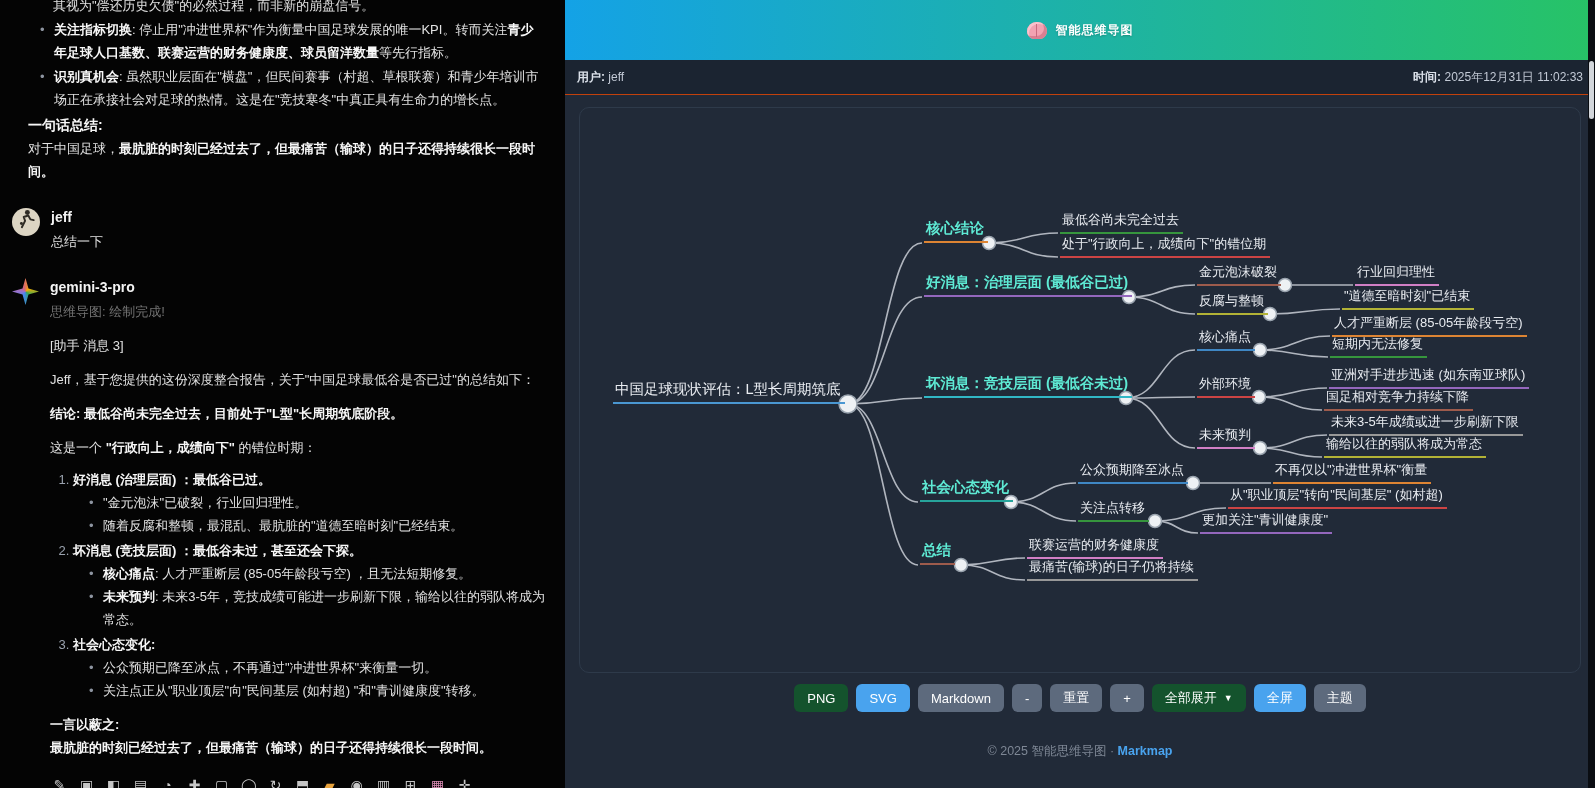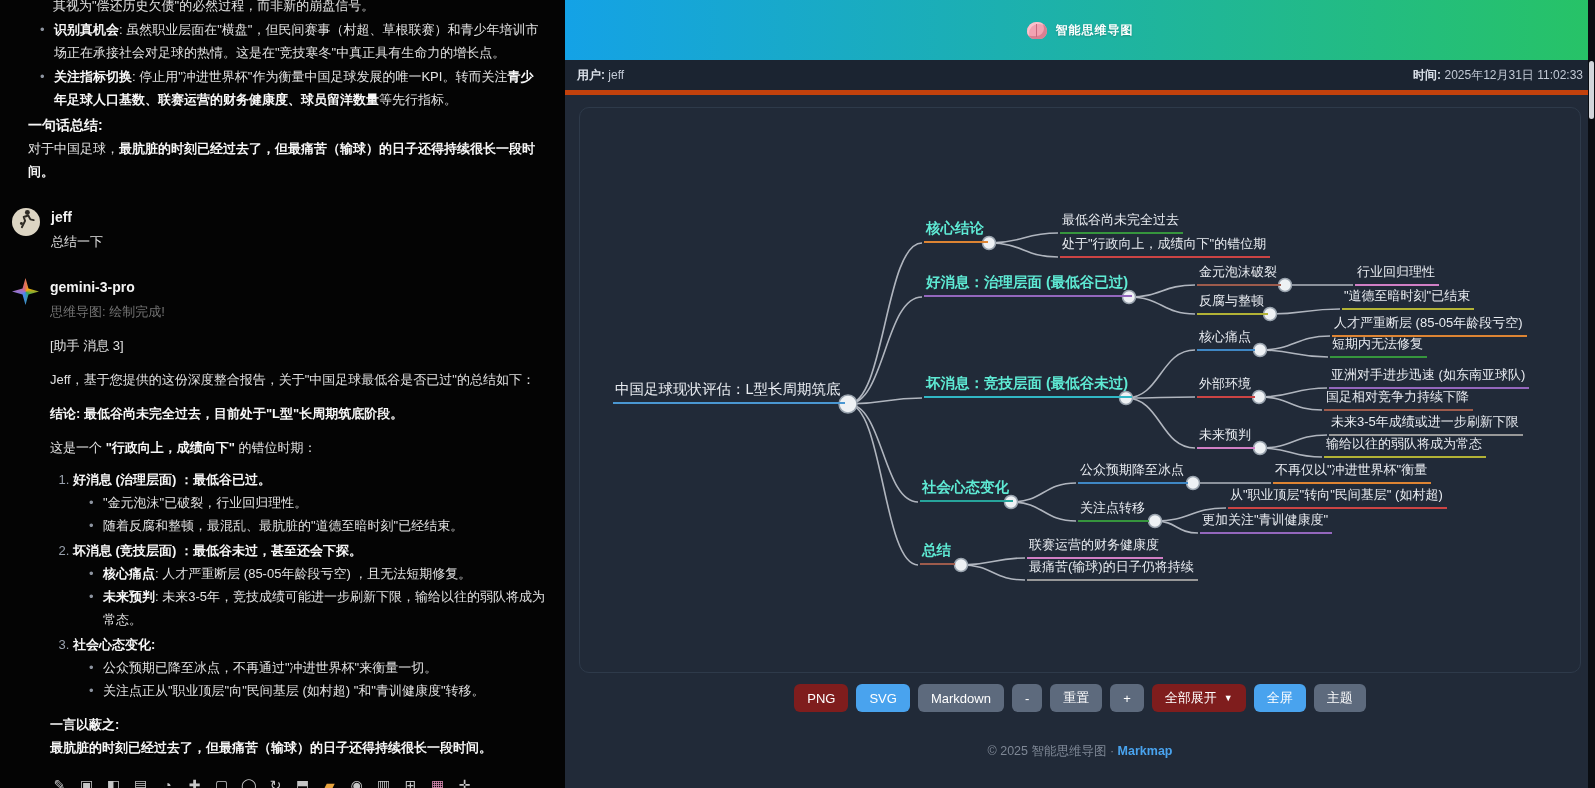--- a/index.html
+++ b/index.html
@@ -31,48 +31,48 @@
   .sublist li::before{content:"•";position:absolute;left:2px;color:#8d94a0}
   .dock{position:absolute;left:52px;bottom:-10px;display:flex;gap:12px;font-size:14px;color:#c6c6c6;height:24px}
   .dock span{width:15px;text-align:center}
 
   
   .app{flex:1;height:788px;background:#212a38;display:flex;flex-direction:column;position:relative}
   .app-header{height:60px;background:linear-gradient(90deg,#14a2e6,#27c366);display:flex;align-items:center;justify-content:center;gap:9px;flex:none}
   .app-title{font-size:12px;font-weight:bold;color:#fff;letter-spacing:1px;text-shadow:0 1px 2px rgba(0,0,0,.22)}
   .brain{width:20px;height:17px;background:#f2a2b2;border-radius:10px 10px 8px 8px;position:relative;box-shadow:inset -3px -3px 0 #d97f92, inset 2px 2px 0 #fbc1cc}
   .brain::after{content:"";position:absolute;left:9px;top:2px;width:1.5px;height:13px;background:#c9697e}
-  .userbar{height:35px;background:#1b2431;border-bottom:5px solid #c2410c;display:flex;align-items:center;justify-content:space-between;padding:0 12px;font-size:12px;color:#c3cad6;flex:none}
+  .userbar{height:35px;background:#1b2431;border-bottom:1px solid #c2410c;display:flex;align-items:center;justify-content:space-between;padding:0 12px;font-size:12px;color:#c3cad6;flex:none}
   .userbar .b{color:#dbe1ea}
   .canvas{margin:12px 14px 0;height:566px;border:1px solid #2e3a4a;border-radius:10px;position:relative;flex:none}
   .mlayer{position:absolute;left:-10px;top:-1px;width:985px;height:566px}
   .mlayer svg{position:absolute;left:0;top:0}
   .mnode{position:absolute;white-space:nowrap;color:#e9ecf1;border-bottom:2px solid;padding:0 4px 3px 2px;font-size:13px;cursor:pointer}
   .mnode.big{font-size:14.5px}
   .mnode.bold{font-weight:bold;color:#5eead4}
   .toolbar{display:flex;justify-content:center;gap:8px;margin-top:11px;flex:none}
   .btn{height:28px;padding:0 13px;border-radius:6px;font-size:13px;color:#fff;display:flex;align-items:center;gap:7px;border:none;cursor:pointer;font-family:inherit}
-  .btn.green{background:#7f1d1d}
+  .btn.green{background:#14532d}
   .btn.blue{background:#49a3ee}
   .btn.slate{background:#5d6a7d}
   .caret{font-size:9px}
   .app-footer{margin-top:31px;text-align:center;font-size:12.5px;color:#7e8795}
   .app-footer a{color:#49a3ee;text-decoration:none;font-weight:bold}
   .scrollbar{position:absolute;right:0;top:0;width:7px;height:788px;background:#0a0d12}
   .thumb{position:absolute;left:1px;top:61px;width:5px;height:58px;background:#d2d6db;border-radius:3px}
 </style>
 </head>
 <body>
 
 <div class="chat">
   <div class="report">
     <div class="tail">其视为"偿还历史欠债"的必然过程，而非新的崩盘信号。</div>
     <ul class="rlist">
+      <li><span class="b">关注指标切换</span><span>: 停止用"冲进世界杯"作为衡量中国足球发展的唯一KPI。转而关注</span><span class="b">青少年足球人口基数、联赛运营的财务健康度、球员留洋数量</span><span>等先行指标。</span></li>
       <li><span class="b">识别真机会</span><span>: 虽然职业层面在"横盘"，但民间赛事（村超、草根联赛）和青少年培训市场正在承接社会对足球的热情。这是在"竞技寒冬"中真正具有生命力的增长点。</span></li>
-      <li><span class="b">关注指标切换</span><span>: 停止用"冲进世界杯"作为衡量中国足球发展的唯一KPI。转而关注</span><span class="b">青少年足球人口基数、联赛运营的财务健康度、球员留洋数量</span><span>等先行指标。</span></li>
     </ul>
     <div class="sumtitle b">一句话总结:</div>
     <div><span>对于中国足球，</span><span class="b">最肮脏的时刻已经过去了，但最痛苦（输球）的日子还得持续很长一段时间。</span></div>
   </div>
 
   <div class="msg">
     <div class="avatar">
       <span>
         <svg width="22" height="22" viewBox="0 0 24 24">
             <circle cx="13.5" cy="5" r="2.7" fill="#2e2b24"></circle>

